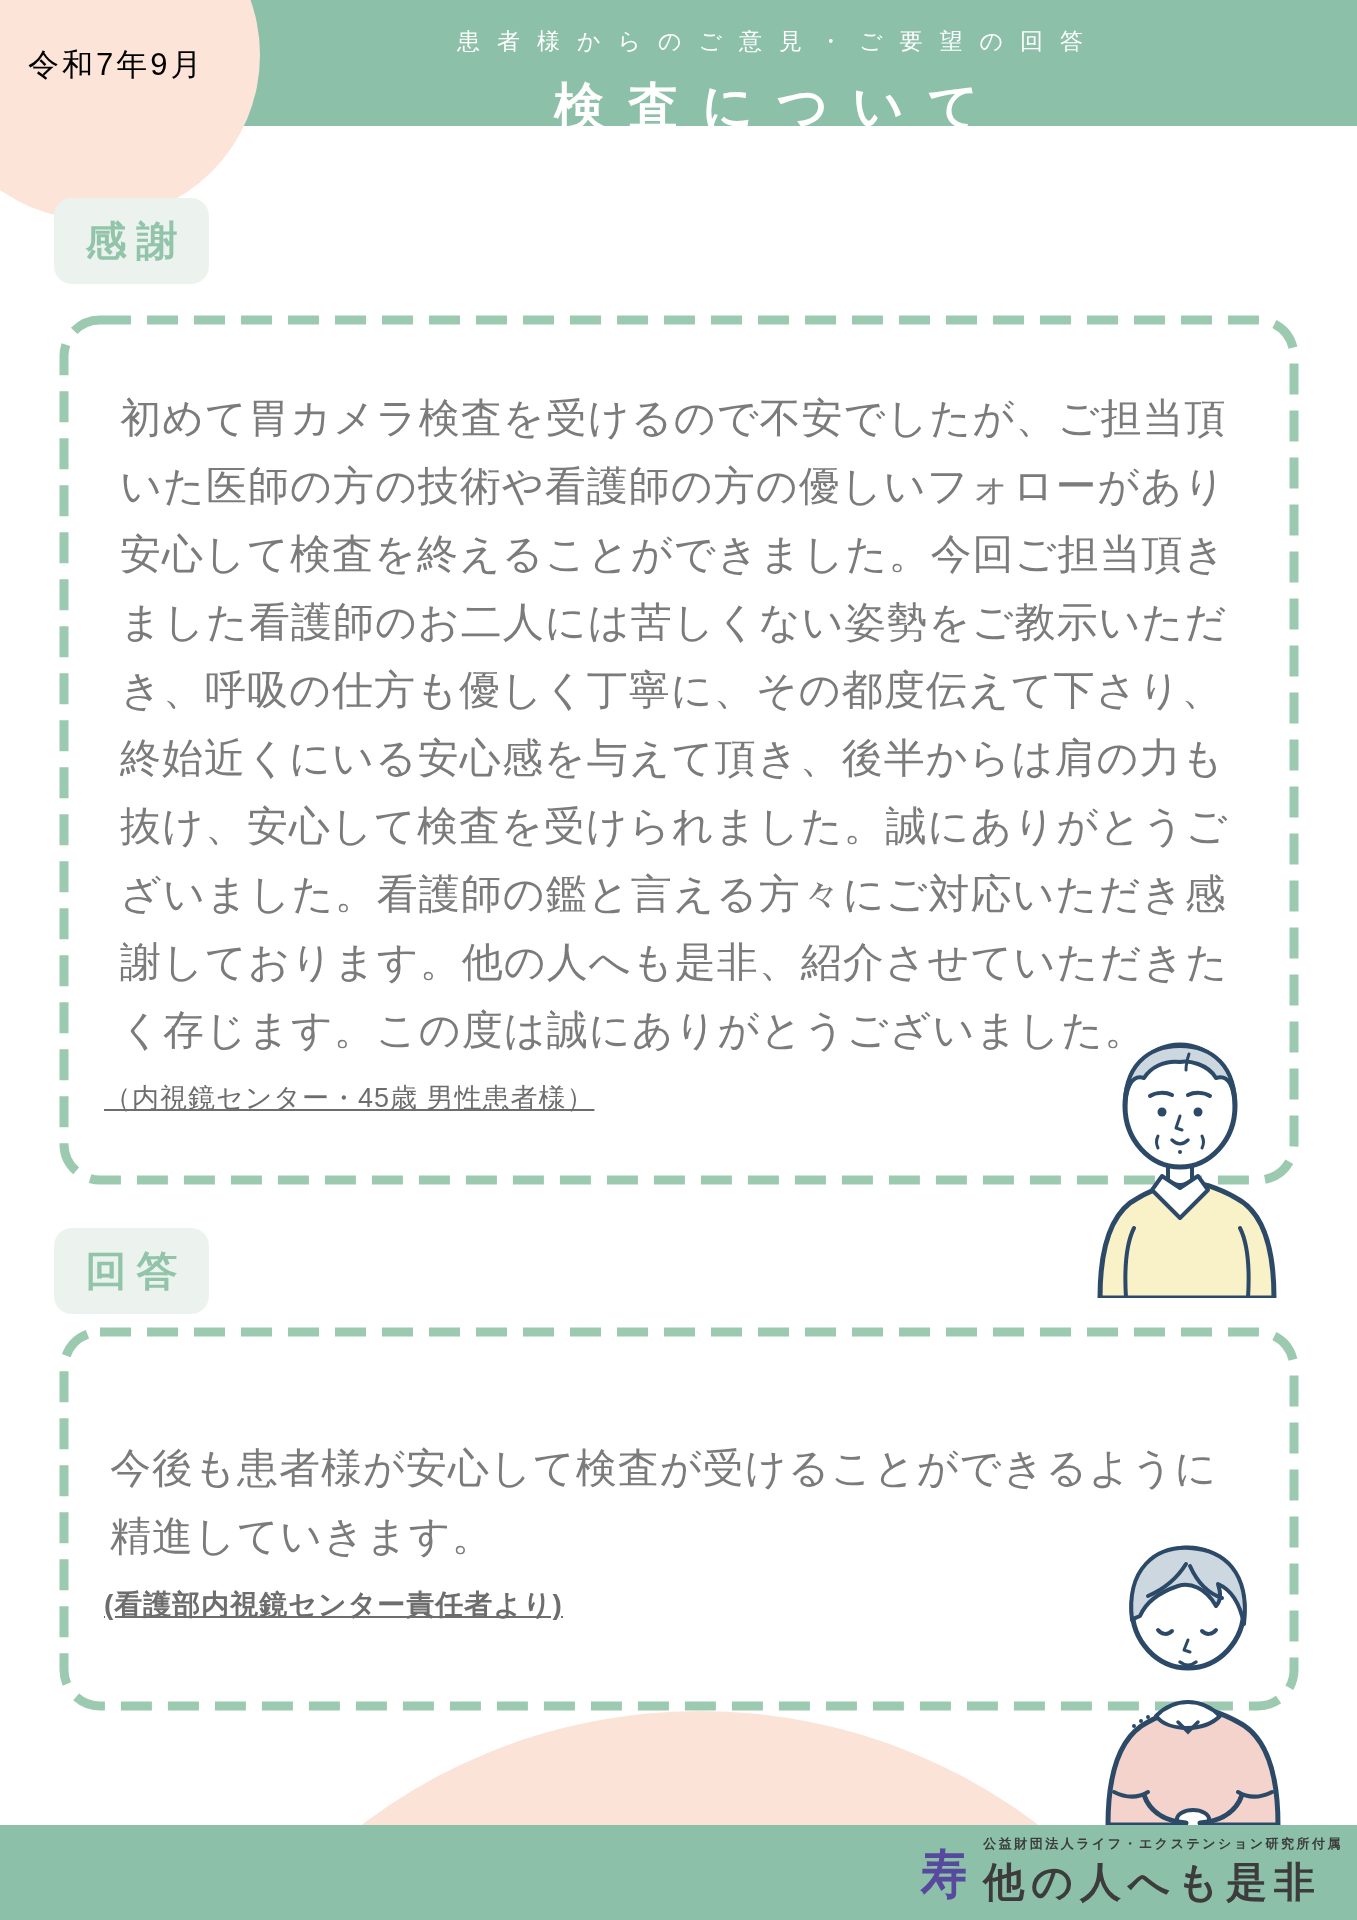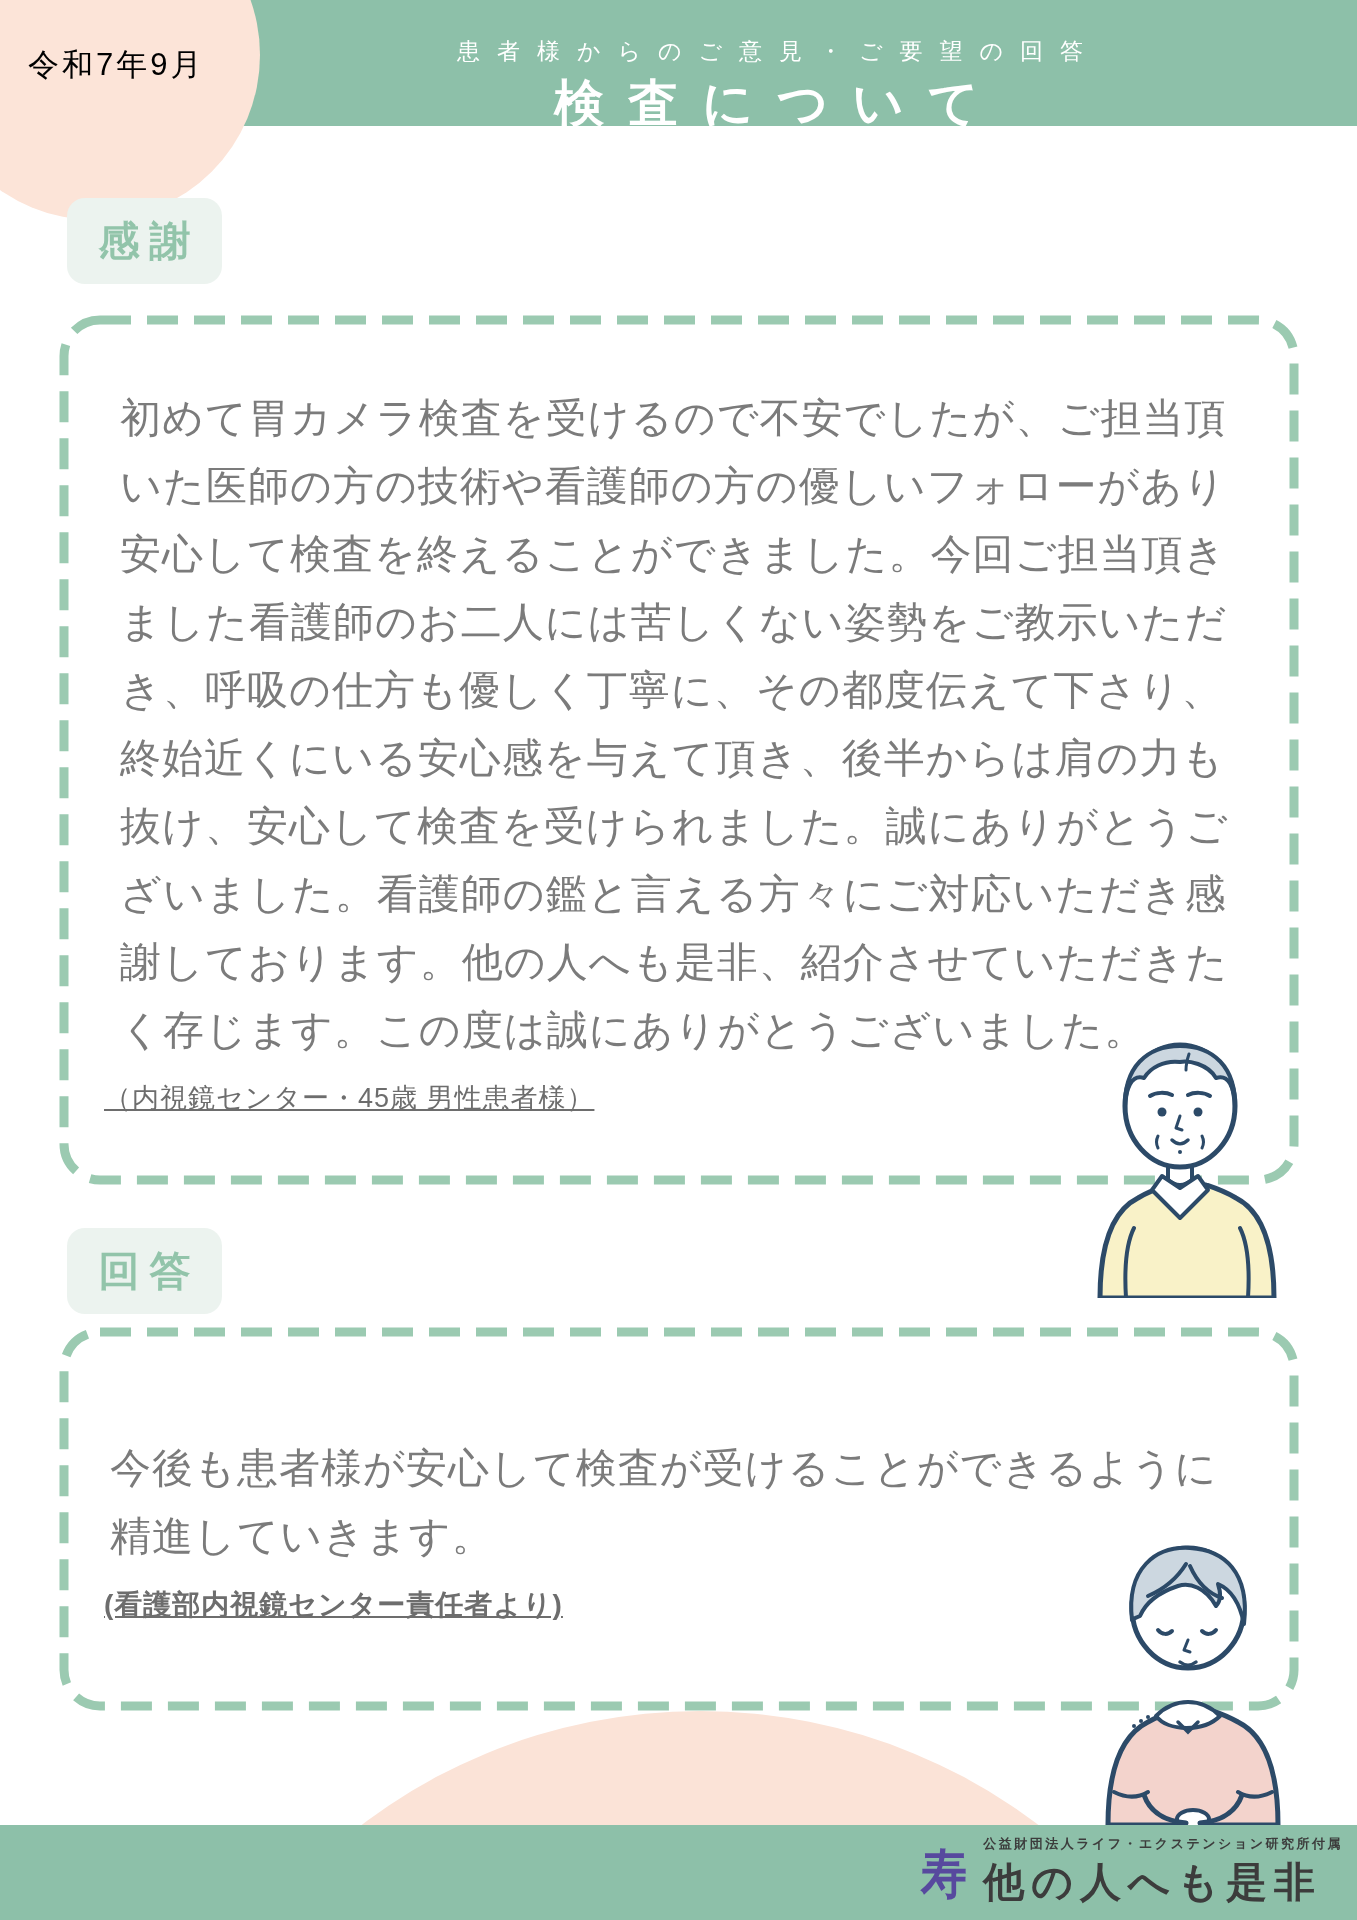--- a/index.html
+++ b/index.html
@@ -13,35 +13,35 @@
     font-family: "Liberation Sans", sans-serif;
   }
   
   .header-band {
     position: absolute; left: 0; top: 0;
     width: 1357px; height: 126px;
     background: #8dc0a9;
     z-index: 1;
   }
   .header-text {
-    position: absolute; left: 200px; top: 15px;
+    position: absolute; left: 200px; top: 5px;
     width: 1157px; height: 126px;
     text-align: center;
     z-index: 3;
   }
   .header-subtitle {
     margin-top: 21px;
     font-size: 23px;
     letter-spacing: 17px;
     color: #ffffff;
     font-weight: 500;
     white-space: nowrap;
   }
   .header-title {
-    margin-top: 3px;
+    margin-top: 16px;
     font-size: 50px;
     letter-spacing: 24px;
     color: #ffffff;
     font-weight: 700;
     white-space: nowrap;
   }
   .peach-corner {
     position: absolute; left: -70px; top: -110px;
     width: 330px; height: 330px;
     border-radius: 50%;
@@ -50,21 +50,21 @@
   }
   .date-label {
     position: absolute; left: 28px; top: 44px;
     font-size: 31px; letter-spacing: 3px;
     color: #000000;
     z-index: 3;
   }
   
   .section-label {
     position: absolute;
-    left: 67px;
+    left: 54px;
     width: 155px; height: 86px;
     background: #ecf3ef;
     border-radius: 18px;
     display: flex; align-items: center; justify-content: center;
     color: #92c4aa;
     font-size: 41px; font-weight: 700; letter-spacing: 10px;
     text-indent: 10px;
     z-index: 2;
   }
   .label-gratitude { top: 198px; }

